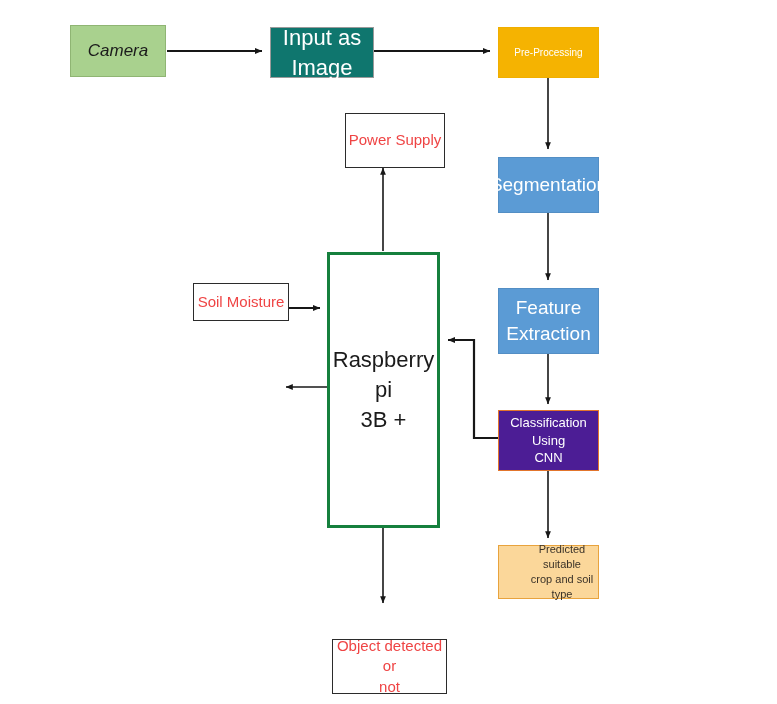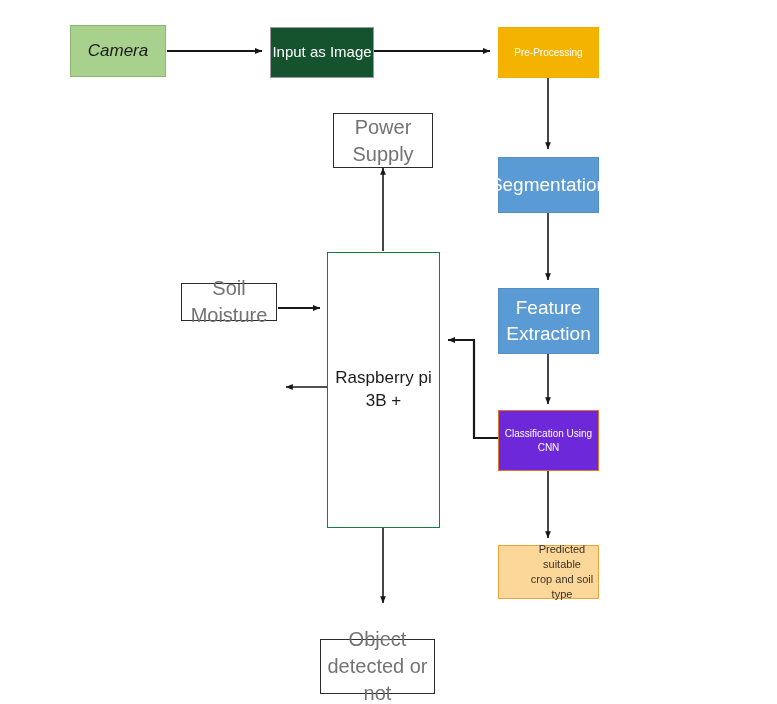--- a/index.html
+++ b/index.html
@@ -29,61 +29,62 @@
     white-space: pre-line;
   }
   
   .n-camera {
     background: #a9d18e;
     border: 1px solid #8fb573;
     color: #1b1b1b;
     font-size: 17px;
   }
   .n-gray {
-    background: #14532d;
+    background: #0f766e;
     border: 1px solid #9a9a9a;
     color: #ffffff;
-    font-size: 15px;
+    font-size: 22px;
   }
   .n-amber {
     background: #f5b301;
     border: 1px solid #f0ae00;
     color: #ffffff;
     font-size: 10px;
   }
   .n-blue {
     background: #5b9bd5;
     border: 1px solid #538ec4;
     color: #ffffff;
     font-size: 19px;
   }
   .n-orange {
-    background: #6d28d9;
+    background: #4c1d95;
     border: 1px solid #e2752c;
     color: #ffffff;
-    font-size: 10px;
+    font-size: 13px;
   }
   .n-lightamber {
     background: #fbd79a;
     border: 1px solid #e8a33d;
     color: #3a3228;
     font-size: 11px;
     padding-left: 27px;
   }
   .n-plain {
     background: #ffffff;
     border: 1px solid #2b2b2b;
-    color: #737373;
-    font-size: 20px;
+    color: #ef4444;
+    font-size: 15px;
+    margin-left: 12px;
   }
   .n-plain-lg {
     background: #ffffff;
-    border: 1px solid #15803d;
+    border: 3px solid #15803d;
     color: #1b1b1b;
-    font-size: 17px;
+    font-size: 22px;
   }
   #edges {
     position: absolute;
     left: 0;
     top: 0;
     width: 777px;
     height: 704px;
     pointer-events: none;
   }
   .edge {

